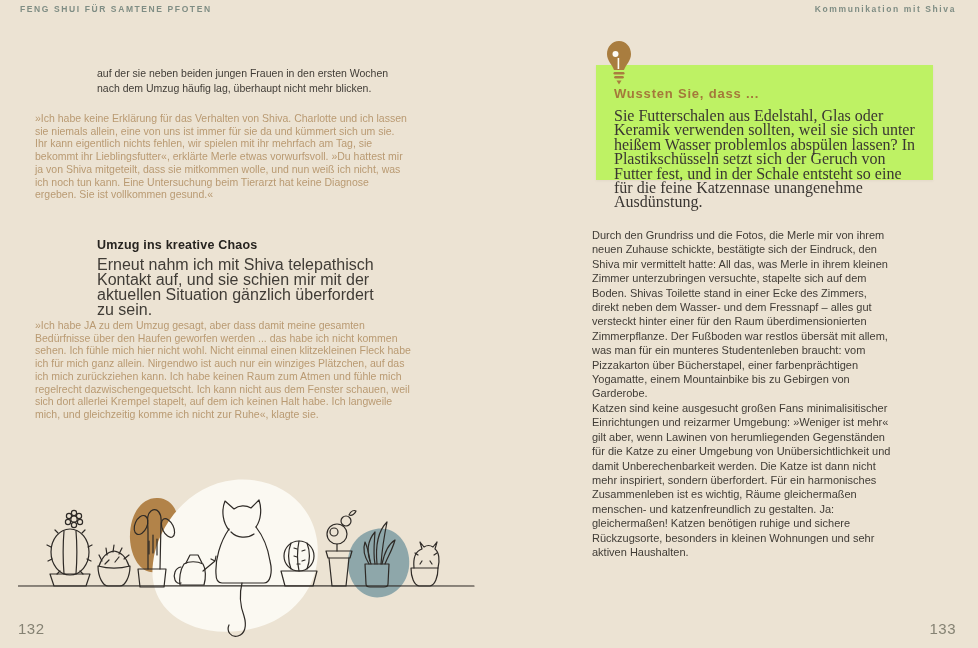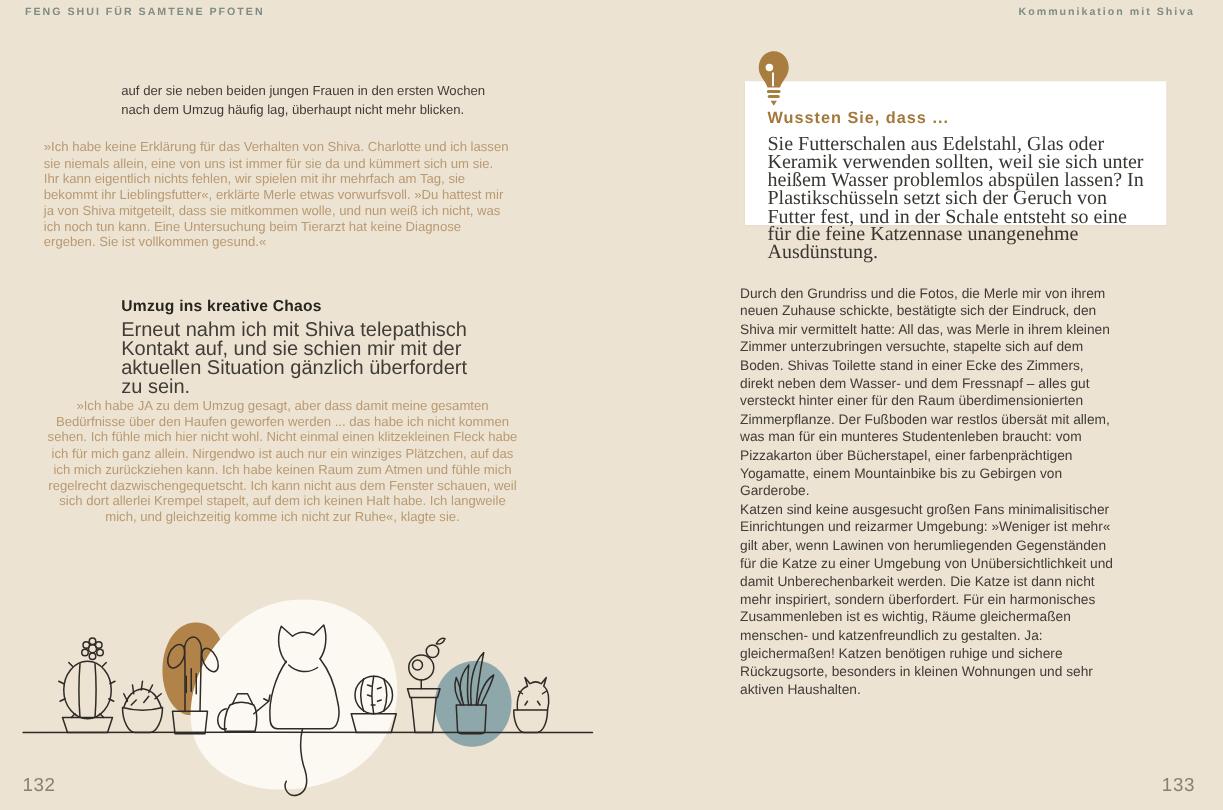--- a/index.html
+++ b/index.html
@@ -20,28 +20,28 @@
   .pagenum{
     position:absolute;bottom:11px;font-size:15px;color:#858273;letter-spacing:.5px;
   }
   .pagenum.left{left:18px;}
   .pagenum.right{right:22px;}
 
   
   .lp-intro{position:absolute;left:97px;top:66px;width:292px;font-size:10.5px;line-height:15px;color:#403c36;}
   .lp-quote{position:absolute;color:#b99a72;font-size:10.5px;line-height:12.7px;}
   .lp-quote.q1{left:35px;top:112px;width:374px;}
-  .lp-quote.q2{left:35px;top:319px;width:382px;text-align:center;}
+  .lp-quote.q2{left:35px;top:319px;width:382px;}
   .lp-heading{position:absolute;left:97px;top:238px;font-size:12.5px;font-weight:700;color:#272420;letter-spacing:.2px;}
   .lp-para{position:absolute;left:97px;top:257px;width:292px;font-size:16px;line-height:15px;color:#403c36;}
 
   
   .infobox{
     position:absolute;left:596px;top:65px;width:337px;height:115px;
-    background:#ffffff;box-shadow:0 1px 2px rgba(120,105,80,.08);
+    background:#bef264;box-shadow:0 1px 2px rgba(120,105,80,.08);
   }
   .infobox-title{
     position:absolute;left:18px;top:21px;
     font-size:13px;font-weight:700;letter-spacing:.8px;color:#a4783a;
   }
   .infobox-body{
     position:absolute;left:18px;top:44px;width:302px;
     font-family:"Liberation Serif", serif;
     font-size:16px;line-height:14.4px;color:#3a3632;
   }

